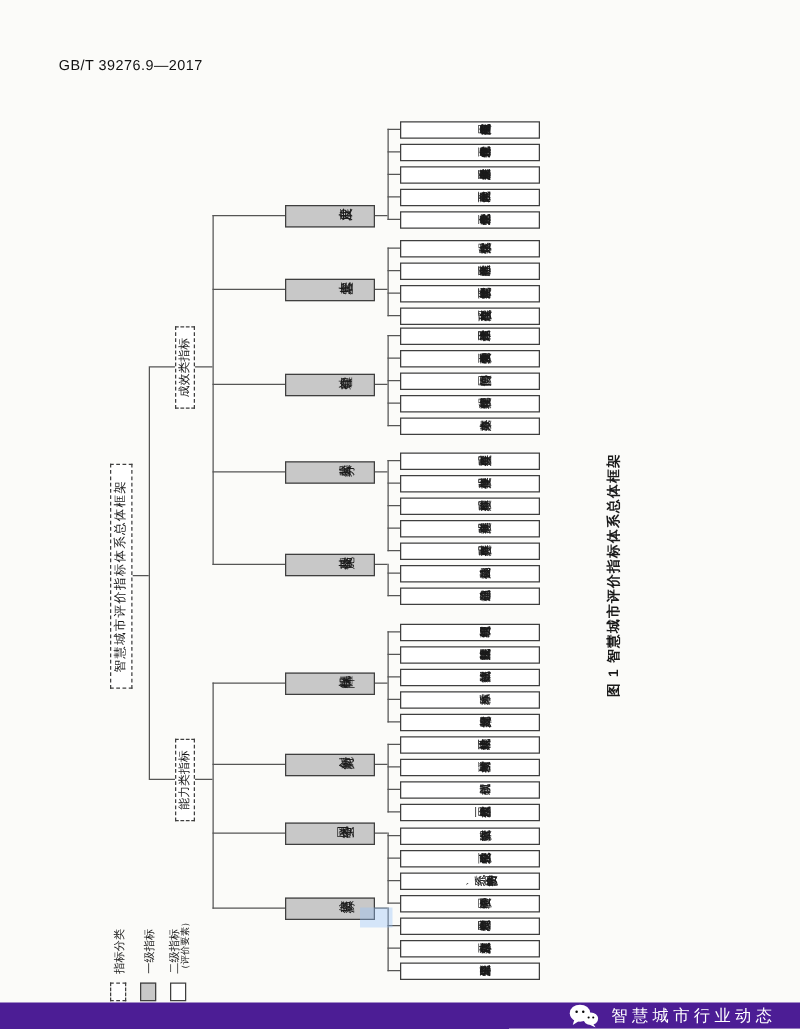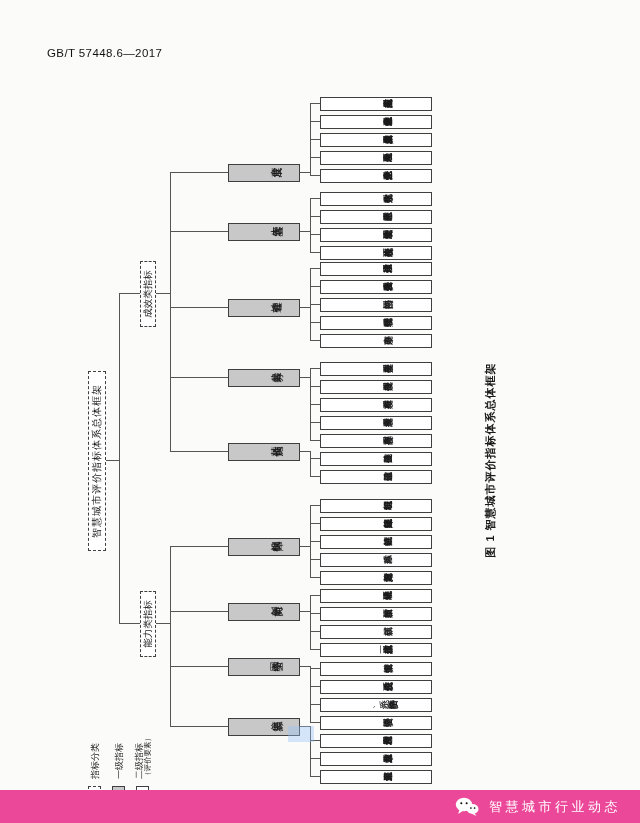--- a/index.html
+++ b/index.html
@@ -17,30 +17,30 @@
   .vtext{writing-mode:vertical-lr;}
   .root{left:265px;top:9px;width:180px;height:18px;font-size:10px;border-style:dashed;letter-spacing:1px;}
   .cat{font-size:9.5px;border-style:dashed;}
   .group{font-size:10px;letter-spacing:1px;}
   .leaf{font-size:9px;}
   .line{position:absolute;background:#555;z-index:1;}
   .caption{position:absolute;left:244px;top:404px;width:224px;text-align:center;
            font-size:11px;font-weight:bold;letter-spacing:1px;}
   .lg-label{position:absolute;font-size:9px;line-height:1.15;display:flex;flex-direction:column;justify-content:center;}
   .lg-label .small{font-size:7.5px;}
-  .footer{position:absolute;left:0;right:0;bottom:0;height:33px;background:#ec4899;display:flex;align-items:center;}
+  .footer{position:absolute;left:0;right:0;bottom:0;height:21px;background:#4c1d95;display:flex;align-items:center;}
   .footer .wx{margin-left:455px;flex:none;}
   .footer .name{color:#fff;font-size:13px;letter-spacing:3.5px;margin-left:10px;white-space:nowrap;}
   .artifact{position:absolute;left:288px;top:726px;width:26px;height:16px;
             background:rgba(150,195,250,.38);z-index:5;}
 </style>
 </head>
 <body>
 
-<div class="std-code">GB/T 57448.6—2017</div>
+<div class="std-code">GB/T 39276.9—2017</div>
 
 <div class="landscape" id="landscape">
   <div class="node root">
     <span>智慧城市评价指标体系总体框架</span>
   </div>
   <div class="caption">图 1 智慧城市评价指标体系总体框架</div>
 <div class="line" style="left: 355px; top: 27px; width: 1px; height: 13px;"></div>
     <div class="line" style="left: 192px; top: 40px; width: 331px; height: 1px;"></div>
     <div class="line" style="left: 192px; top: 41px; width: 1px; height: 20px;"></div>
     <div class="line" style="left: 522px; top: 41px; width: 1px; height: 20px;"></div>

